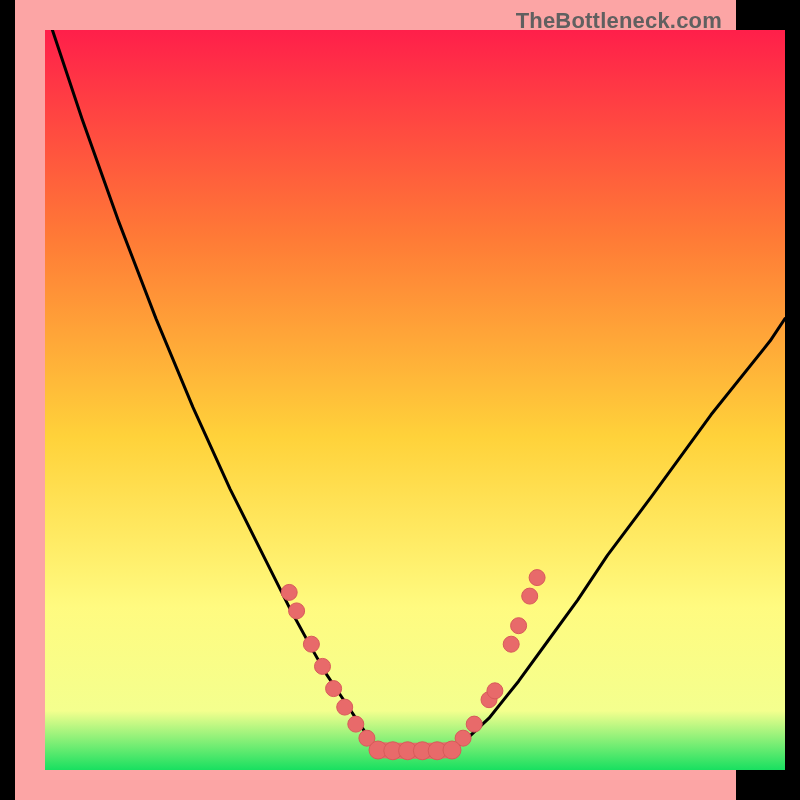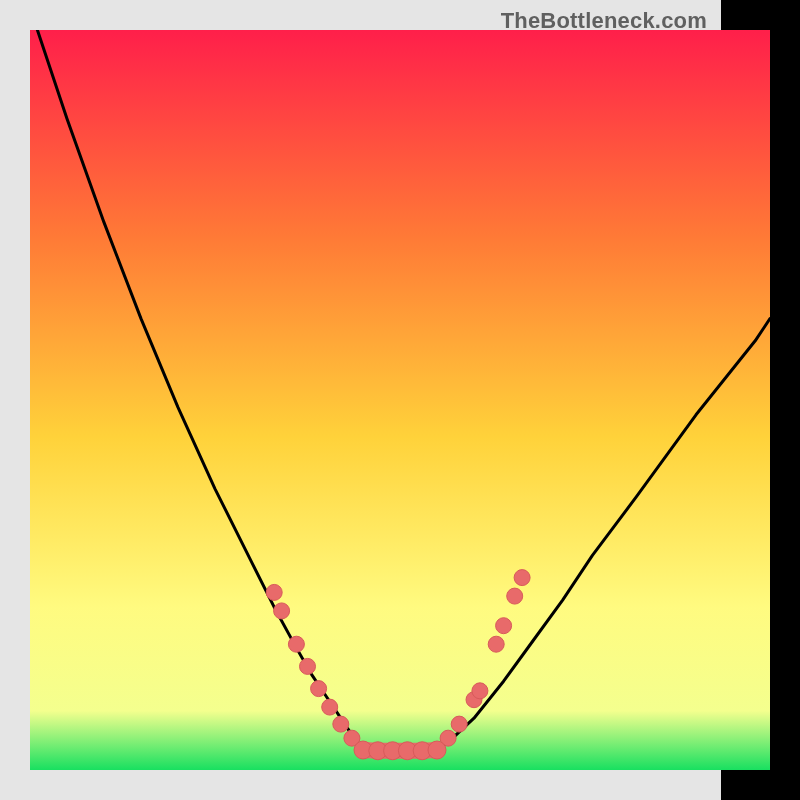--- a/index.html
+++ b/index.html
@@ -8,21 +8,22 @@
     width: 800px;
     height: 800px;
     overflow: hidden;
     background: #000;
     font-family: Arial, Helvetica, sans-serif;
   }
   .container {
     position: relative;
     width: 721px;
     height: 800px;
-    background: #e5e5e5;
+    background: #fca5a5;
+    margin-left: 15px;
   }
   .plot-area {
     position: absolute;
     left: 30px;
     top: 30px;
     width: 740px;
     height: 740px;
   }
   .watermark {
     position: absolute;

